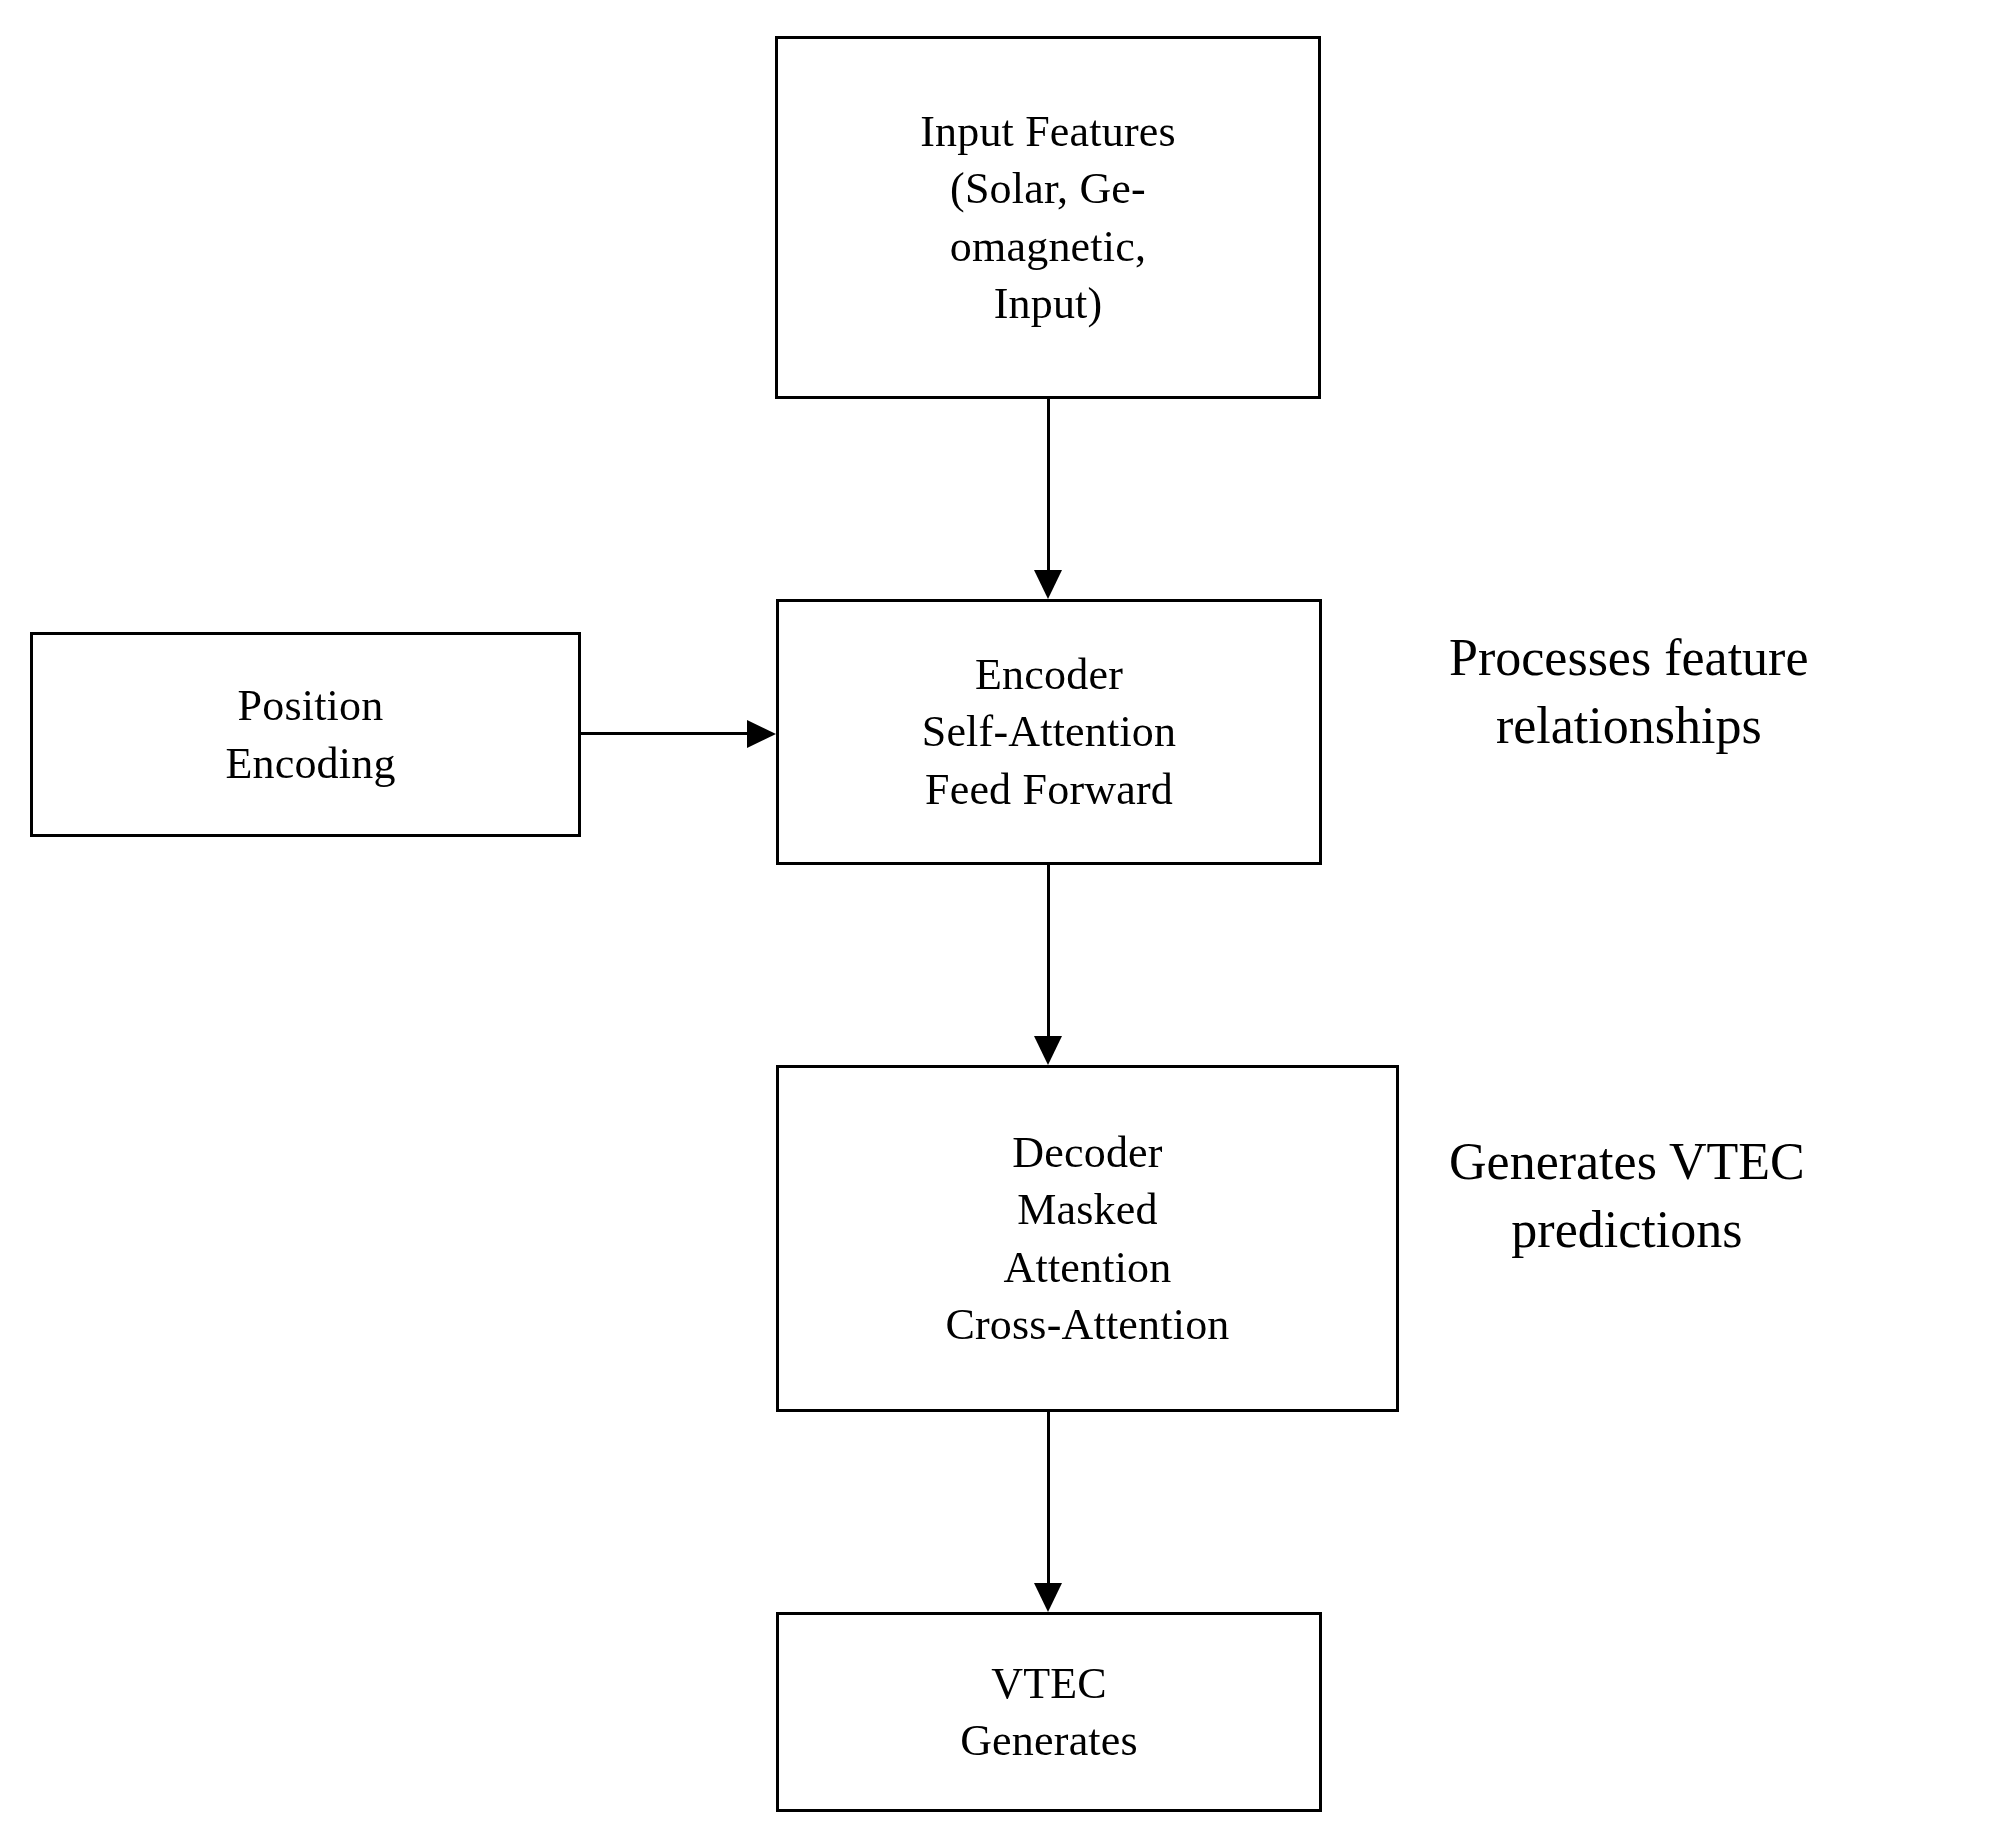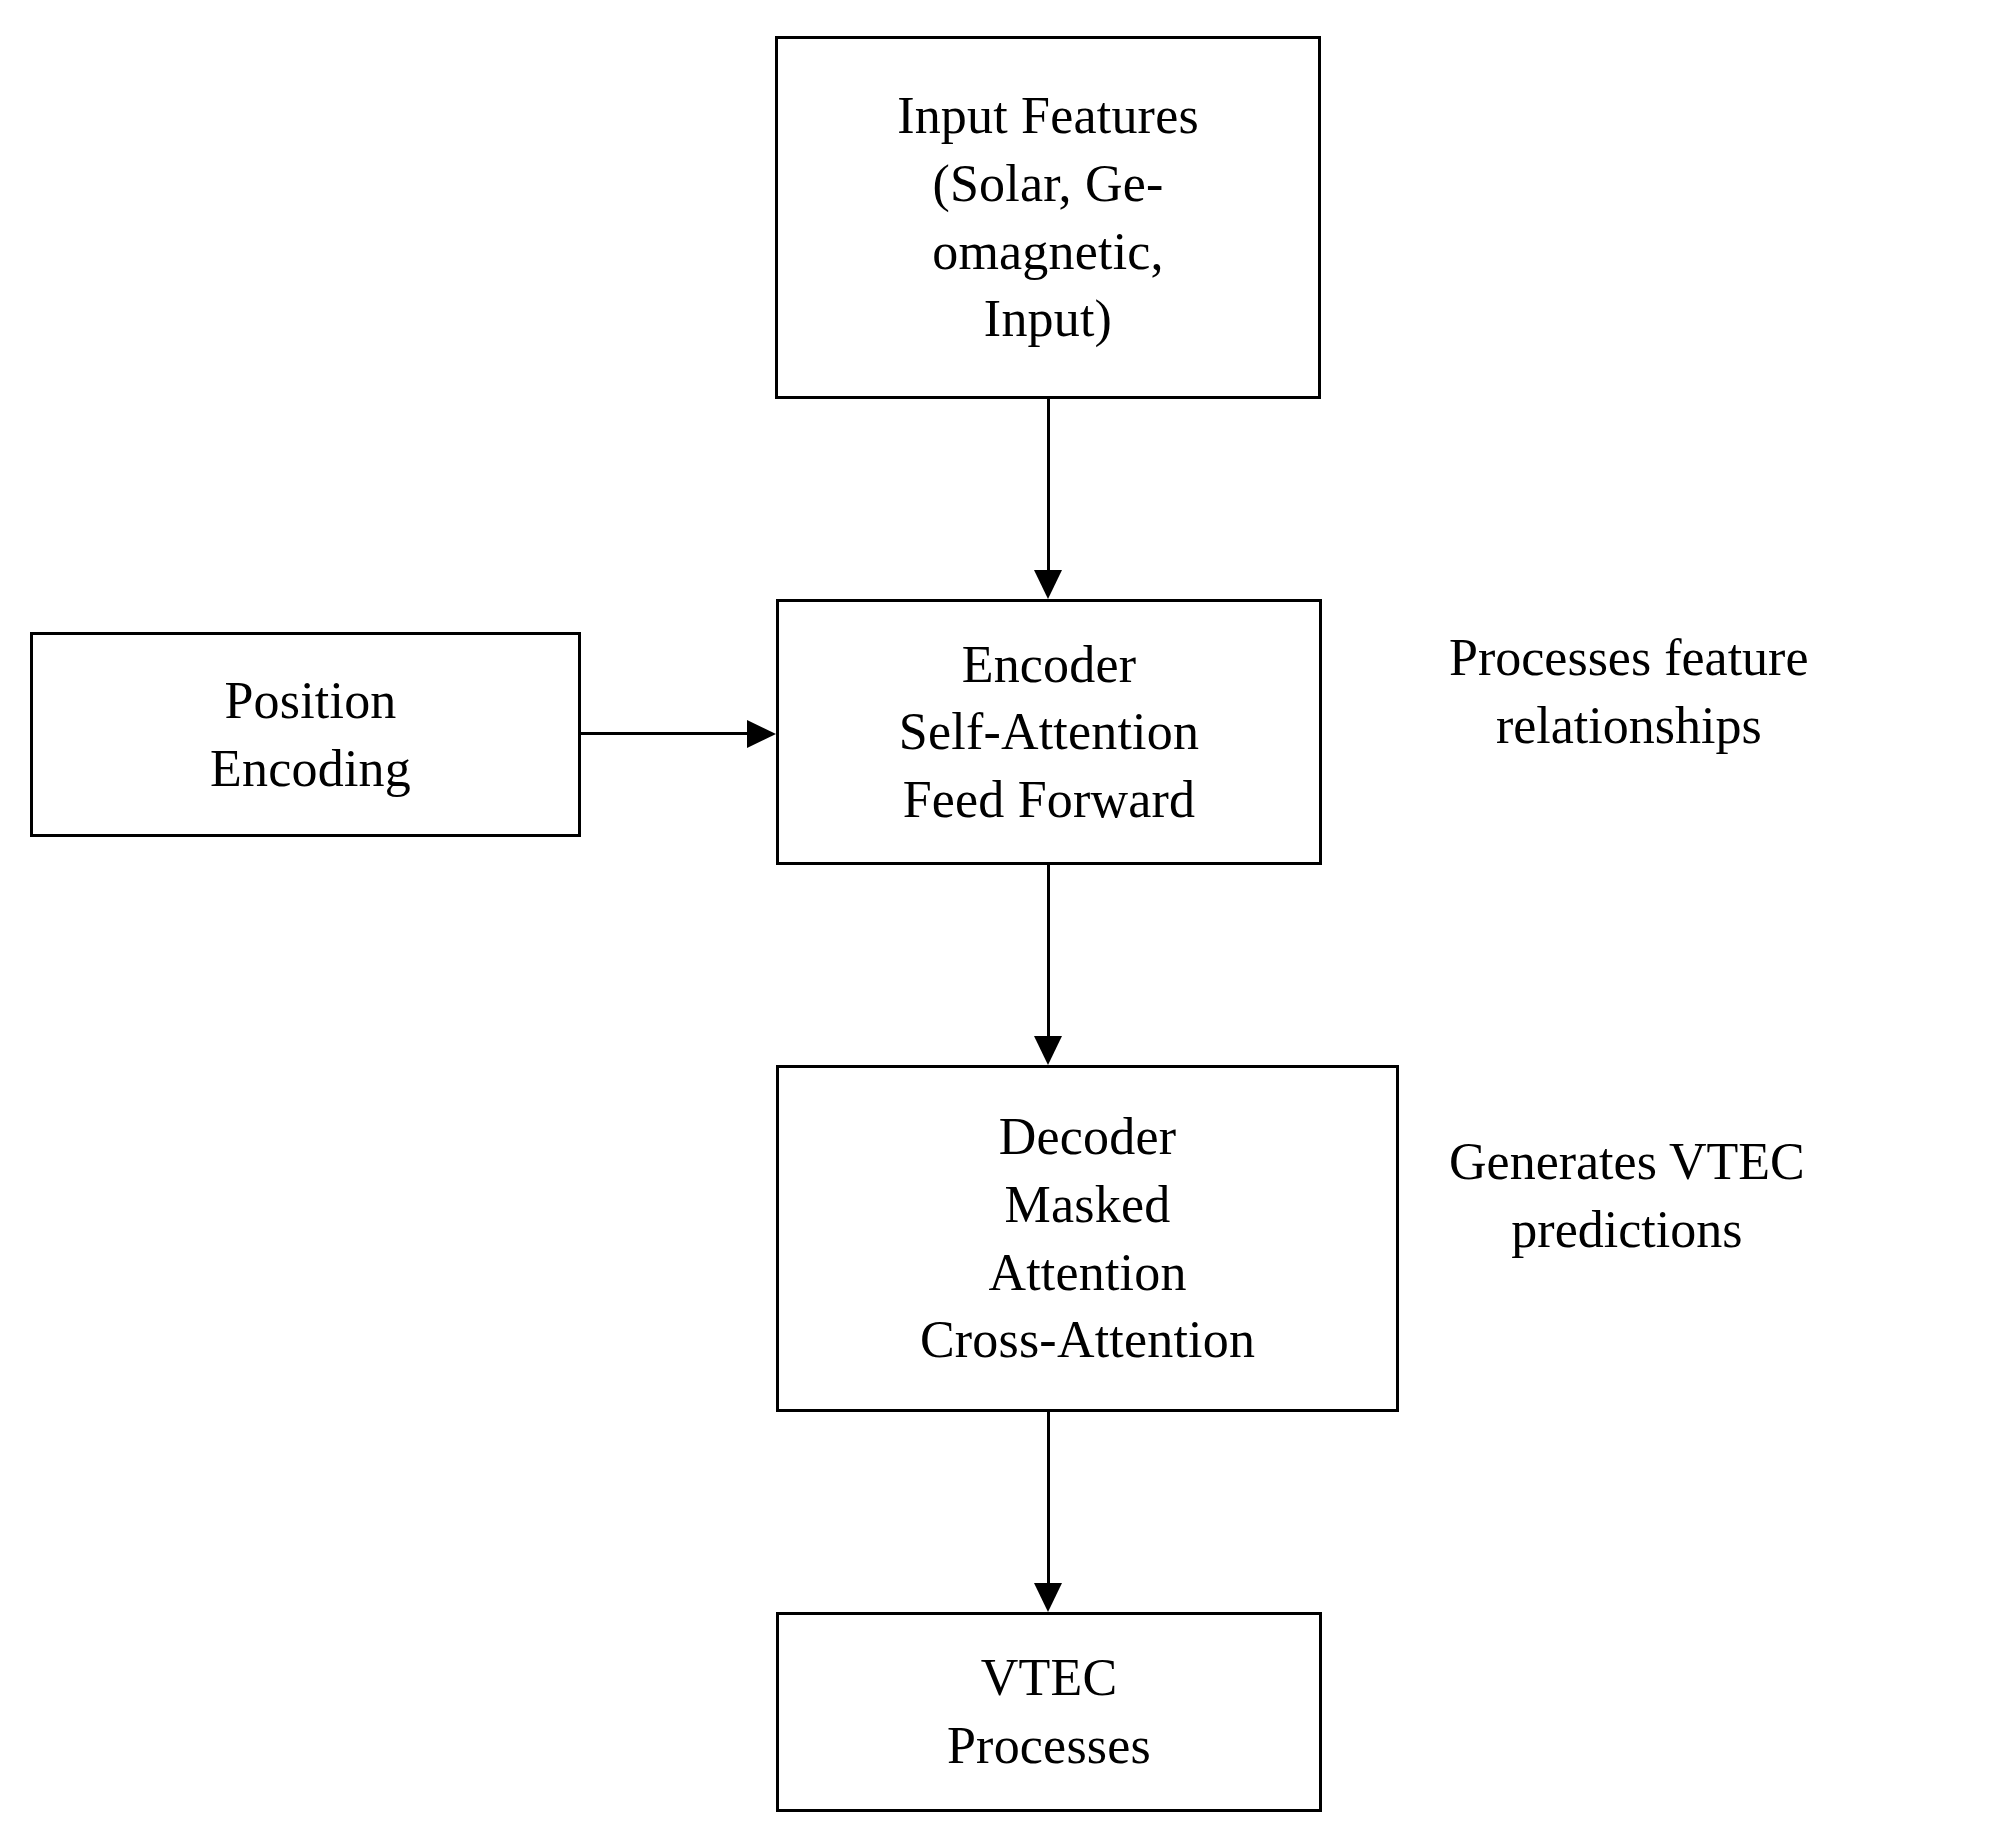--- a/index.html
+++ b/index.html
@@ -22,21 +22,21 @@
     position: absolute;
     box-sizing: border-box;
     border: 3.4px solid #000000;
     background: #ffffff;
     display: flex;
     flex-direction: column;
     align-items: center;
     justify-content: center;
     text-align: right;
     line-height: 1.30;
-    font-size: 52px;
+    font-size: 44px;
     letter-spacing: 0.2px;
   }
   .node .ln { display: block; white-space: nowrap; }
 
   #node-input        { left: 775px;  top: 36px;   width: 546px;  height: 363px; }
   #node-position     { left: 29.5px;   top: 632px;  width: 551px;  height: 205px; padding-left: 11px; }
   #node-encoder      { left: 776px;  top: 599px;  width: 546px;  height: 266px; }
   #node-decoder      { left: 776px;  top: 1065px; width: 623px;  height: 347px; }
   #node-vtec         { left: 776px;  top: 1612px; width: 546px;  height: 200px; }
 
@@ -121,21 +121,21 @@
 
   <div class="node" id="node-decoder">
     <span class="ln">Decoder</span>
     <span class="ln">Masked</span>
     <span class="ln">Attention</span>
     <span class="ln">Cross-Attention</span>
   </div>
 
   <div class="node" id="node-vtec">
     <span class="ln">VTEC</span>
-    <span class="ln">Processes</span>
+    <span class="ln">Generates</span>
   </div>
 
   <div class="vline" id="edge-input-encoder-line"></div>
   <div class="varrow" id="edge-input-encoder-head"></div>
 
   <div class="vline" id="edge-encoder-decoder-line"></div>
   <div class="varrow" id="edge-encoder-decoder-head"></div>
 
   <div class="vline" id="edge-decoder-vtec-line"></div>
   <div class="varrow" id="edge-decoder-vtec-head"></div>

